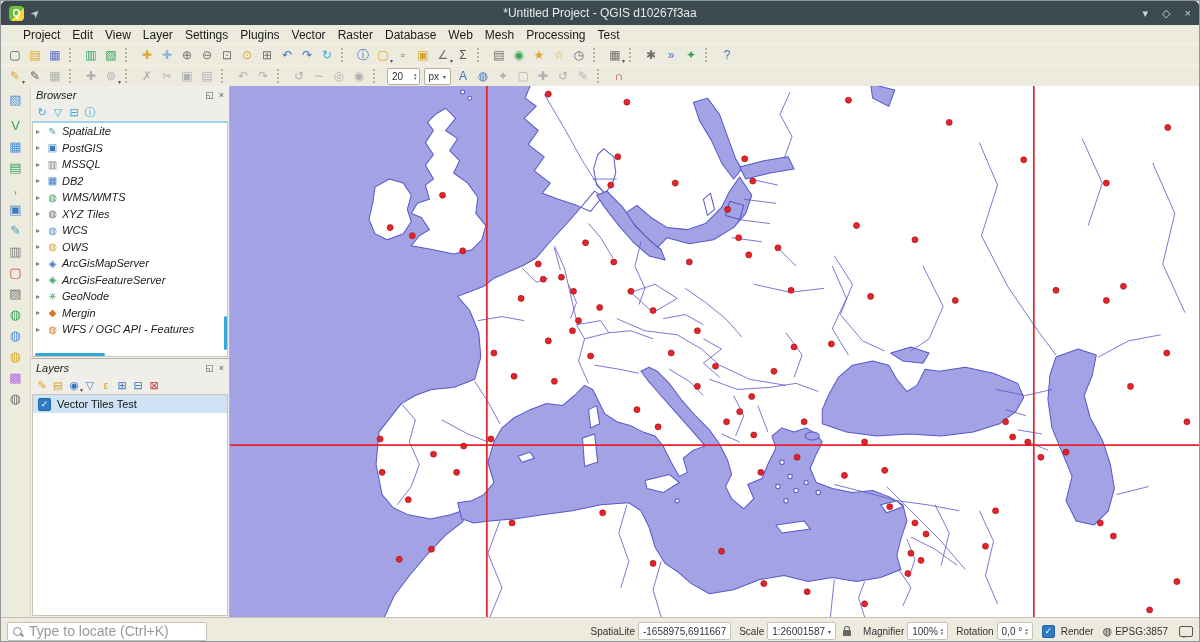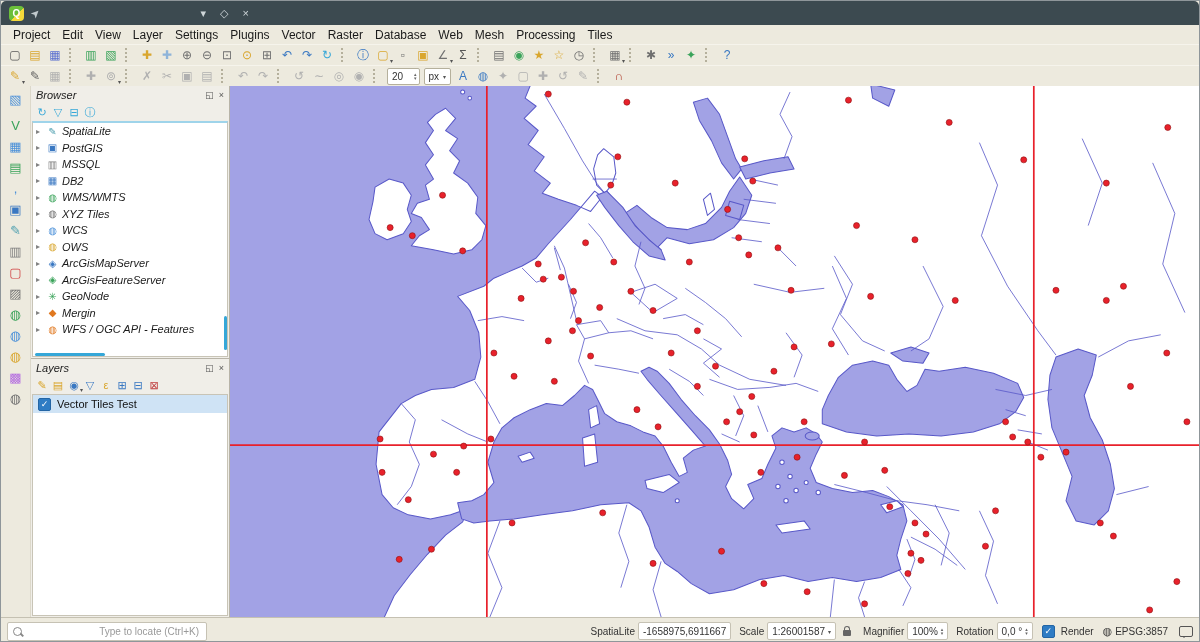--- a/index.html
+++ b/index.html
@@ -5,21 +5,21 @@
   html,body{margin:0;padding:0;background:#c9ced1;font-family:"Liberation Sans",sans-serif;}
   .window{width:1200px;height:642px;box-sizing:border-box;border:1px solid #8f969a;background:#edeade;position:relative;overflow:hidden;}
   
   .titlebar{height:24px;background:#3c4a50;border-radius:5px 5px 0 0;display:flex;align-items:center;color:#dde3e5;font-size:12px;padding:0 8px;}
   .tb-left{display:flex;align-items:center;gap:7px;width:120px;}
   .qgis-logo{width:15px;height:15px;border-radius:4px;background:linear-gradient(135deg,#6bbf3a 55%,#f5d93a 55%);color:#fff;font-size:10px;font-weight:bold;display:flex;align-items:center;justify-content:center;}
   .pin-glyph{color:#c2cbce;font-size:11px;transform:rotate(-45deg);display:inline-block;}
   .tb-title{flex:1;text-align:center;color:#e6e9ea;}
   .tb-right{display:flex;align-items:center;gap:14px;width:120px;justify-content:flex-end;color:#cfd6d9;font-size:11px;}
   
-  .menubar{height:19px;display:flex;align-items:center;padding-left:6px;font-size:12px;color:#1a1a1a;background:#edeade;}
+  .menubar{height:19px;display:flex;align-items:center;padding-left:16px;font-size:12px;color:#1a1a1a;background:#edeade;}
   .menu-item{padding:1px 6px;border-radius:2px;}
   
   .toolbar{height:20px;display:flex;align-items:center;padding-left:4px;background:#edeade;border-top:1px solid #f6f4ec;}
   .tbicon{width:18px;height:17px;display:inline-flex;align-items:center;justify-content:center;font-size:12px;border-radius:2px;margin:0 1px;position:relative;}
   .tbicon .caret{font-size:6px;color:#555;position:absolute;right:-1px;bottom:0;}
   .tbsep{width:6px;height:14px;border-left:2px dotted #b5b09c;margin:0 4px;}
   .spinbox{height:15px;background:#fff;border:1px solid #b5b09c;border-radius:2px;display:flex;align-items:center;padding:0 2px;margin:0 2px;}
   .spin-input{width:20px;border:none;outline:none;font-size:10px;color:#333;font-family:"Liberation Sans",sans-serif;}
   .spin-arrows{display:flex;flex-direction:column;line-height:4px;font-size:5px;color:#666;}
   .combo{height:15px;background:#fff;border:1px solid #b5b09c;border-radius:2px;display:flex;align-items:center;padding:0 4px;margin:0 2px;font-size:10px;color:#333;gap:4px;}
@@ -50,21 +50,21 @@
   .checkbox{width:11px;height:11px;background:#2f7cc4;border:1px solid #2365a5;border-radius:2px;color:#fff;font-size:9px;line-height:11px;text-align:center;margin-right:6px;}
   .layer-label{color:#111;}
   
   .map{flex:1;position:relative;background:#a2a2e5;overflow:hidden;}
   .map svg{width:100%;height:100%;display:block;}
   
   .statusbar{height:26px;display:flex;align-items:center;border-top:1px solid #c5c1b2;padding:0 6px;font-size:10px;color:#333;gap:3px;background:#edeade;}
   .locate{display:flex;align-items:center;background:#fff;border:1px solid #c6c2b4;border-radius:2px;height:17px;width:188px;padding:0 5px;gap:5px;}
   .lens{width:7px;height:7px;border:1.5px solid #888;border-radius:50%;position:relative;flex:none;}
   .lens::after{content:'';position:absolute;width:4px;height:1.5px;background:#888;transform:rotate(45deg);right:-3px;bottom:-1px;}
-  .locate input{border:none;outline:none;font-size:10px;width:100%;color:#333;font-family:"Liberation Sans",sans-serif;background:transparent;text-align:right;}
+  .locate input{border:none;outline:none;font-size:14px;width:100%;color:#333;font-family:"Liberation Sans",sans-serif;background:transparent;}
   .locate input::placeholder{color:#999;}
   .spacer{flex:1;}
   .sb-label{margin-left:5px;white-space:nowrap;}
   .sb-box{background:#fff;border:1px solid #c6c2b4;border-radius:2px;height:16px;display:flex;align-items:center;padding:0 4px;white-space:nowrap;gap:3px;}
   .lock-icon{width:8px;height:6px;background:#666;border-radius:1px;position:relative;margin:3px 4px 0 4px;flex:none;}
   .lock-icon::before{content:'';position:absolute;top:-4px;left:1px;width:4px;height:4px;border:1.5px solid #666;border-bottom:none;border-radius:3px 3px 0 0;}
   .sb-check{width:11px;height:11px;background:#2f7cc4;border:1px solid #2365a5;border-radius:2px;color:#fff;font-size:9px;line-height:11px;text-align:center;margin:0 3px 0 6px;}
   .epsg-icon{font-size:11px;color:#333;margin-left:6px;}
   .bubble-icon{width:12px;height:9px;border:1.5px solid #555;border-radius:2px;position:relative;margin-left:8px;flex:none;}
   .bubble-icon::after{content:'';position:absolute;left:2px;bottom:-4px;border:2px solid transparent;border-top-color:#555;}
@@ -72,41 +72,42 @@
 </head>
 <body>
 
 <div class="window">
 
   <div class="titlebar">
     <div class="tb-left">
       <span class="qgis-logo">Q</span>
       <span class="pin-glyph">➤</span>
     </div>
+    <span class="tb-title">*Untitled Project - QGIS d10267f3aa</span>
     <div class="tb-right">
       <span>▾</span>
       <span>◇</span>
       <span>×</span>
     </div>
   </div>
 
   <div class="menubar">
       <span class="menu-item">Project</span>
       <span class="menu-item">Edit</span>
       <span class="menu-item">View</span>
       <span class="menu-item">Layer</span>
       <span class="menu-item">Settings</span>
       <span class="menu-item">Plugins</span>
       <span class="menu-item">Vector</span>
       <span class="menu-item">Raster</span>
       <span class="menu-item">Database</span>
       <span class="menu-item">Web</span>
       <span class="menu-item">Mesh</span>
       <span class="menu-item">Processing</span>
-      <span class="menu-item">Tiles</span>
+      <span class="menu-item">Test</span>
     </div>
 
   <div class="toolbar">
       <span class="tbicon" style="color: rgb(90, 90, 90);">▢</span>
       <span class="tbicon" style="color: rgb(217, 166, 46);">▤</span>
       <span class="tbicon" style="color: rgb(90, 111, 208);">▦</span>
       <span class="tbsep"></span>
       <span class="tbicon" style="color: rgb(58, 163, 90);">▥</span>
       <span class="tbicon" style="color: rgb(58, 163, 90);">▧</span>
       <span class="tbsep"></span>

